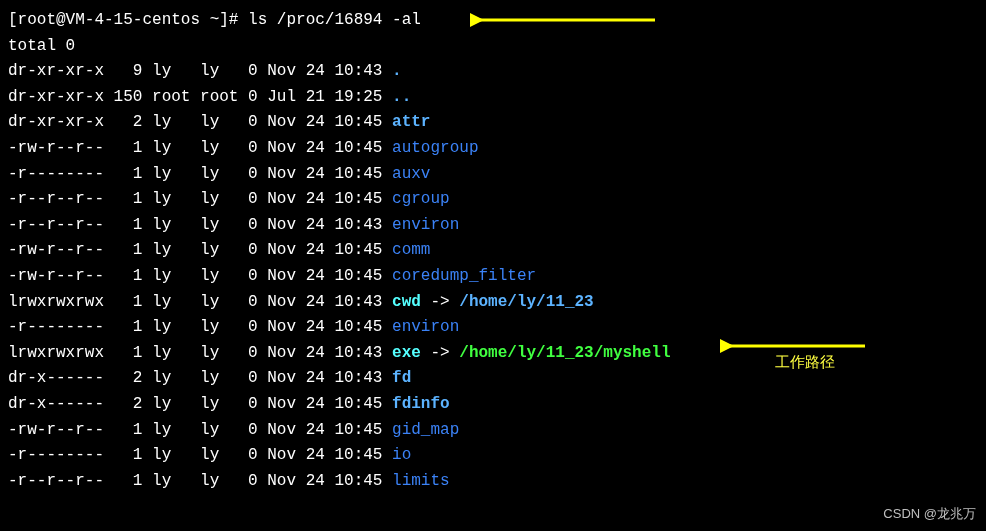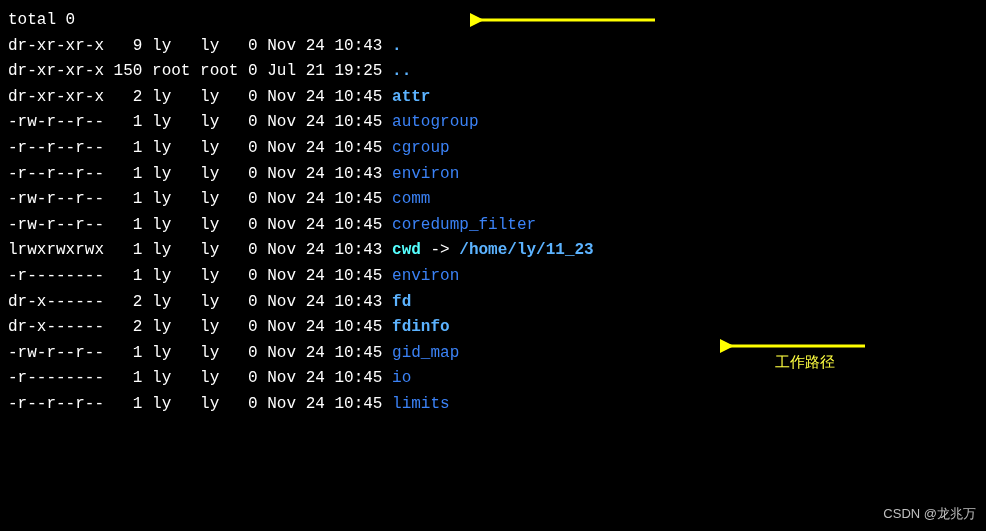--- a/index.html
+++ b/index.html
@@ -42,31 +42,34 @@
     color: #ffff40;
     font-family: sans-serif;
     font-size: 15px;
     pointer-events: none;
   }
 </style>
 </head>
 <body>
 
 <div id="terminal">
+    <div class="line"><span class="prompt-host">[root@VM-4-15-centos ~]# </span><span class="cmd">ls /proc/16894 -al</span></div>
     <div class="line">total 0</div>
     <div class="line"><span>dr-xr-xr-x   9 ly   ly   0 Nov 24 10:43 </span><span class="dir">.</span></div>
     <div class="line"><span>dr-xr-xr-x 150 root root 0 Jul 21 19:25 </span><span class="dir">..</span></div>
     <div class="line"><span>dr-xr-xr-x   2 ly   ly   0 Nov 24 10:45 </span><span class="dir">attr</span></div>
     <div class="line"><span>-rw-r--r--   1 ly   ly   0 Nov 24 10:45 </span><span class="plain">autogroup</span></div>
+    <div class="line"><span>-r--------   1 ly   ly   0 Nov 24 10:45 </span><span class="plain">auxv</span></div>
     <div class="line"><span>-r--r--r--   1 ly   ly   0 Nov 24 10:45 </span><span class="plain">cgroup</span></div>
     <div class="line"><span>-r--r--r--   1 ly   ly   0 Nov 24 10:43 </span><span class="plain">environ</span></div>
     <div class="line"><span>-rw-r--r--   1 ly   ly   0 Nov 24 10:45 </span><span class="plain">comm</span></div>
     <div class="line"><span>-rw-r--r--   1 ly   ly   0 Nov 24 10:45 </span><span class="plain">coredump_filter</span></div>
     <div class="line"><span>lrwxrwxrwx   1 ly   ly   0 Nov 24 10:43 </span><span class="link">cwd</span><span> -&gt; </span><span class="linktarget">/home/ly/11_23</span></div>
     <div class="line"><span>-r--------   1 ly   ly   0 Nov 24 10:45 </span><span class="plain">environ</span></div>
+    <div class="line"><span>lrwxrwxrwx   1 ly   ly   0 Nov 24 10:43 </span><span class="link">exe</span><span> -&gt; </span><span class="exe">/home/ly/11_23/myshell</span></div>
     <div class="line"><span>dr-x------   2 ly   ly   0 Nov 24 10:43 </span><span class="dir">fd</span></div>
     <div class="line"><span>dr-x------   2 ly   ly   0 Nov 24 10:45 </span><span class="dir">fdinfo</span></div>
     <div class="line"><span>-rw-r--r--   1 ly   ly   0 Nov 24 10:45 </span><span class="plain">gid_map</span></div>
     <div class="line"><span>-r--------   1 ly   ly   0 Nov 24 10:45 </span><span class="plain">io</span></div>
     <div class="line"><span>-r--r--r--   1 ly   ly   0 Nov 24 10:45 </span><span class="plain">limits</span></div>
   </div>
 
 <div class="arrow" style="left:470px; top:10px;">
   <svg width="190" height="20">
     <defs>

